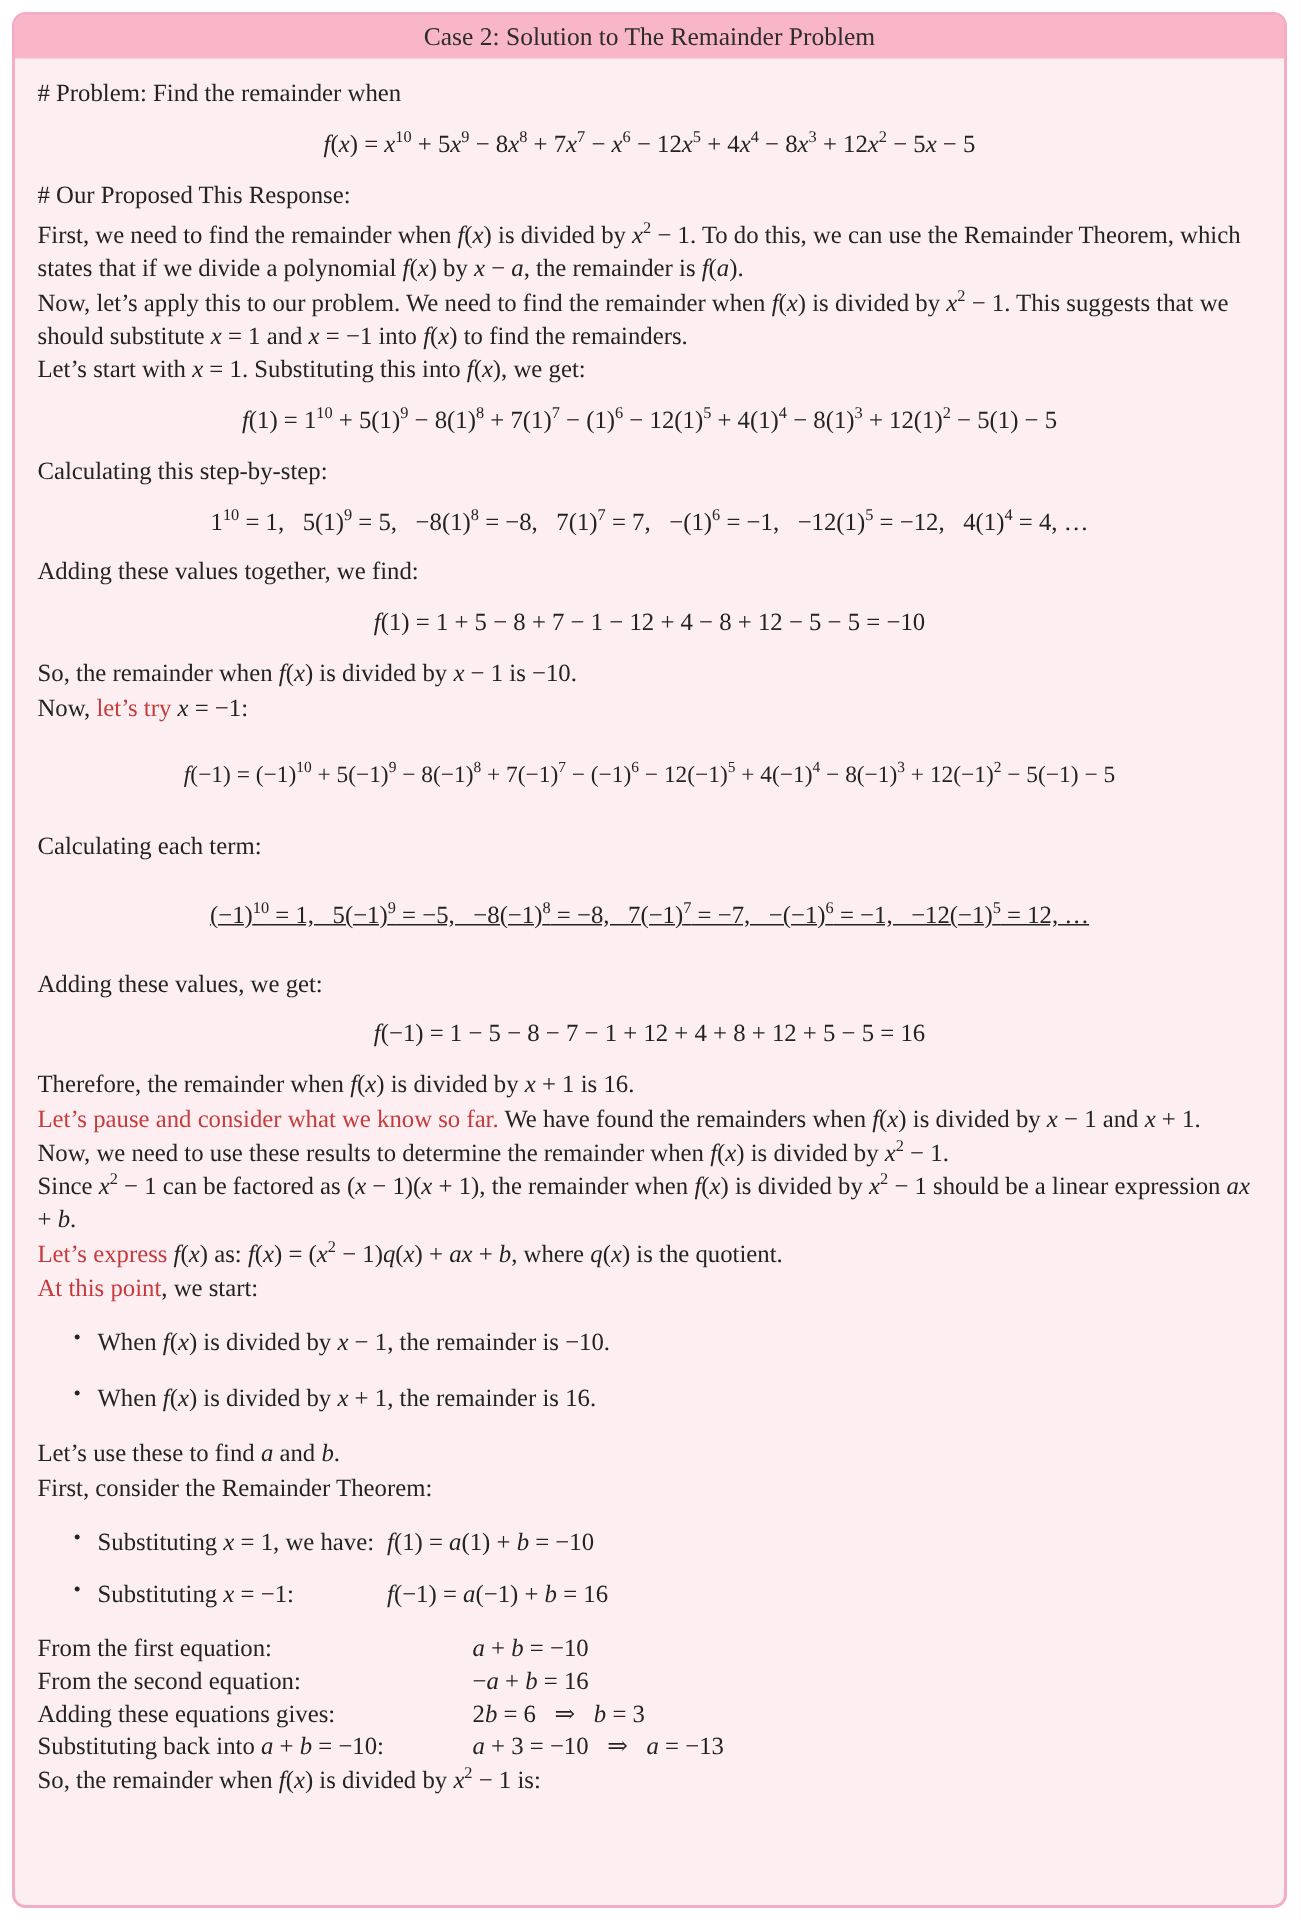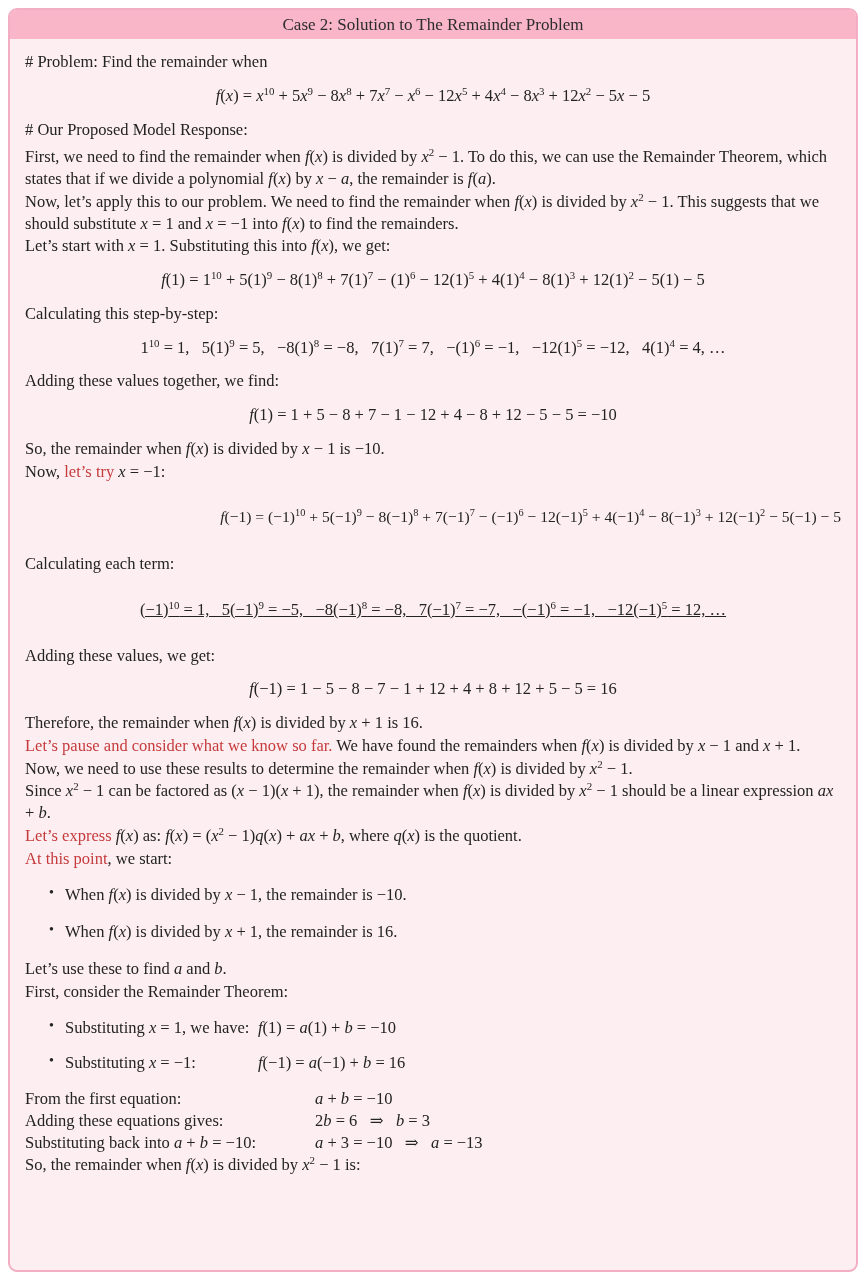--- a/index.html
+++ b/index.html
@@ -22,21 +22,21 @@
     font-size:17px;color:#2c2c2c;
   }
   .content{
     padding:11px 15px 0 15px;
     font-size:16.5px;line-height:1.32;color:var(--text);
   }
   .blk{margin:1px 0;}
   .p{margin:1px 0;}
   .mt6{margin-top:6px;}
   .display{text-align:center;margin:12px 0;}
-  .displaywide{text-align:right;margin:25px 0;white-space:nowrap;font-size:15.6px;}
+  .displaywide{text-align:center;margin:25px 0;white-space:nowrap;font-size:15.6px;}
   .roomy{margin:24px 0;text-decoration:underline;}
   .bullet{position:relative;padding-left:40px;margin:15px 0;}
   .bullet2{position:relative;padding-left:40px;margin:14px 0;display:flex;}
   .bullet .dot,.bullet2 .dot{position:absolute;left:24px;top:0;font-size:14px;}
   .bullet2 .label{flex:none;width:193px;}
   .eqrow{display:flex;margin:0;}
   .eqrow .label{flex:none;width:290px;font-family:Liberation Serif, serif;}
   .math{white-space:pre-wrap;}
   .math i{font-style:italic;}
   sup{font-size:66%;line-height:0;}
@@ -45,21 +45,21 @@
 </head>
 <body>
 
 <div class="frame">
   <div class="band">
     <span>Case 2: Solution to The Remainder Problem</span>
   </div>
   <div class="content">
       <div class="blk p"><span class="segline"><span># Problem: Find the remainder when</span></span></div>
       <div class="blk display"><span class="segline"><span class="math"><i>f</i>(<i>x</i>) = <i>x</i><sup>10</sup> + 5<i>x</i><sup>9</sup> − 8<i>x</i><sup>8</sup> + 7<i>x</i><sup>7</sup> − <i>x</i><sup>6</sup> − 12<i>x</i><sup>5</sup> + 4<i>x</i><sup>4</sup> − 8<i>x</i><sup>3</sup> + 12<i>x</i><sup>2</sup> − 5<i>x</i> − 5</span></span></div>
-      <div class="blk p mt6"><span class="segline"><span># Our Proposed Model Response:</span></span></div>
+      <div class="blk p mt6"><span class="segline"><span># Our Proposed This Response:</span></span></div>
       <div class="blk p mt6"><span class="segline"><span>First, we need to find the remainder when </span><span class="math"><i>f</i>(<i>x</i>)</span><span> is divided by </span><span class="math"><i>x</i><sup>2</sup> − 1</span><span>. To do this, we can use the Remainder Theorem, which states that if we divide a polynomial </span><span class="math"><i>f</i>(<i>x</i>)</span><span> by </span><span class="math"><i>x</i> − <i>a</i></span><span>, the remainder is </span><span class="math"><i>f</i>(<i>a</i>)</span><span>.</span></span></div>
       <div class="blk p"><span class="segline"><span>Now, let’s apply this to our problem. We need to find the remainder when </span><span class="math"><i>f</i>(<i>x</i>)</span><span> is divided by </span><span class="math"><i>x</i><sup>2</sup> − 1</span><span>. This suggests that we should substitute </span><span class="math"><i>x</i> = 1</span><span> and </span><span class="math"><i>x</i> = −1</span><span> into </span><span class="math"><i>f</i>(<i>x</i>)</span><span> to find the remainders.</span></span></div>
       <div class="blk p"><span class="segline"><span>Let’s start with </span><span class="math"><i>x</i> = 1</span><span>. Substituting this into </span><span class="math"><i>f</i>(<i>x</i>)</span><span>, we get:</span></span></div>
       <div class="blk display"><span class="segline"><span class="math"><i>f</i>(1) = 1<sup>10</sup> + 5(1)<sup>9</sup> − 8(1)<sup>8</sup> + 7(1)<sup>7</sup> − (1)<sup>6</sup> − 12(1)<sup>5</sup> + 4(1)<sup>4</sup> − 8(1)<sup>3</sup> + 12(1)<sup>2</sup> − 5(1) − 5</span></span></div>
       <div class="blk p"><span class="segline"><span>Calculating this step-by-step:</span></span></div>
       <div class="blk display"><span class="segline"><span class="math">1<sup>10</sup> = 1,   5(1)<sup>9</sup> = 5,   −8(1)<sup>8</sup> = −8,   7(1)<sup>7</sup> = 7,   −(1)<sup>6</sup> = −1,   −12(1)<sup>5</sup> = −12,   4(1)<sup>4</sup> = 4, …</span></span></div>
       <div class="blk p"><span class="segline"><span>Adding these values together, we find:</span></span></div>
       <div class="blk display"><span class="segline"><span class="math"><i>f</i>(1) = 1 + 5 − 8 + 7 − 1 − 12 + 4 − 8 + 12 − 5 − 5 = −10</span></span></div>
       <div class="blk p"><span class="segline"><span>So, the remainder when </span><span class="math"><i>f</i>(<i>x</i>)</span><span> is divided by </span><span class="math"><i>x</i> − 1</span><span> is </span><span class="math">−10</span><span>.</span></span></div>
       <div class="blk p"><span class="segline"><span>Now, </span><span class="red">let’s try </span><span class="math"><i>x</i> = −1</span><span>:</span></span></div>
@@ -86,20 +86,24 @@
       <div class="blk bullet2">
         <span class="dot">•</span>
         <span class="label"><span>Substituting </span><span class="math"><i>x</i> = −1</span><span>:</span></span>
         <span class="eqcol"><span class="math"><i>f</i>(−1) = <i>a</i>(−1) + <i>b</i> = 16</span></span>
       </div>
       <div class="blk eqrow">
         <span class="label"><span>From the first equation:</span></span>
         <span class="eqcol"><span class="math"><i>a</i> + <i>b</i> = −10</span></span>
       </div>
       <div class="blk eqrow">
+        <span class="label"><span>From the second equation:</span></span>
+        <span class="eqcol"><span class="math">−<i>a</i> + <i>b</i> = 16</span></span>
+      </div>
+      <div class="blk eqrow">
         <span class="label"><span>Adding these equations gives:</span></span>
         <span class="eqcol"><span class="math">2<i>b</i> = 6   ⇒   <i>b</i> = 3</span></span>
       </div>
       <div class="blk eqrow">
         <span class="label"><span>Substituting back into </span><span class="math"><i>a</i> + <i>b</i> = −10</span><span>:</span></span>
         <span class="eqcol"><span class="math"><i>a</i> + 3 = −10   ⇒   <i>a</i> = −13</span></span>
       </div>
       <div class="blk p"><span class="segline"><span>So, the remainder when </span><span class="math"><i>f</i>(<i>x</i>)</span><span> is divided by </span><span class="math"><i>x</i><sup>2</sup> − 1</span><span> is:</span></span></div>
     </div>
 </div>

